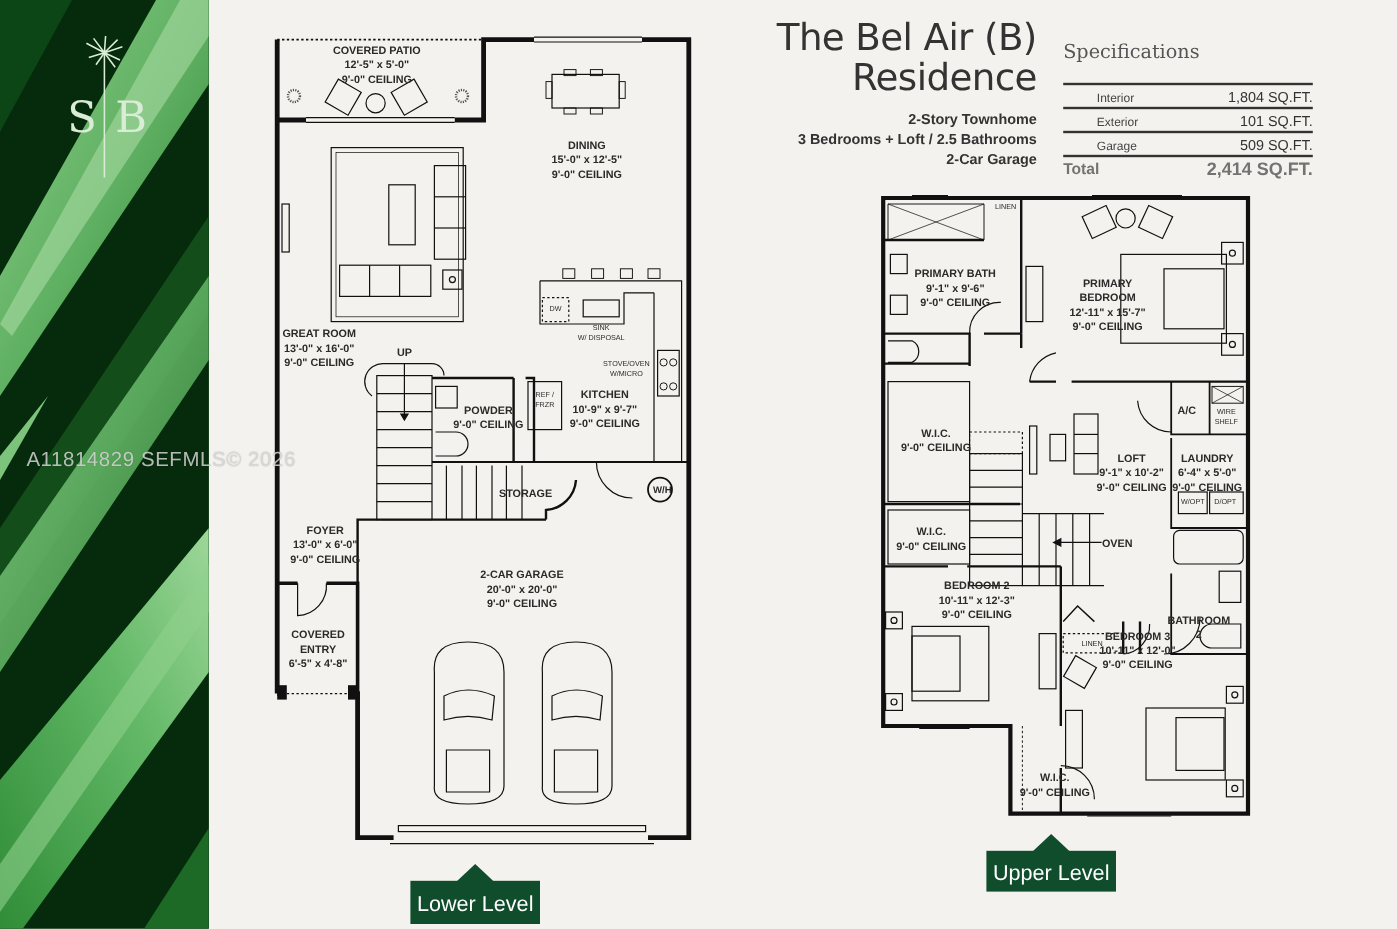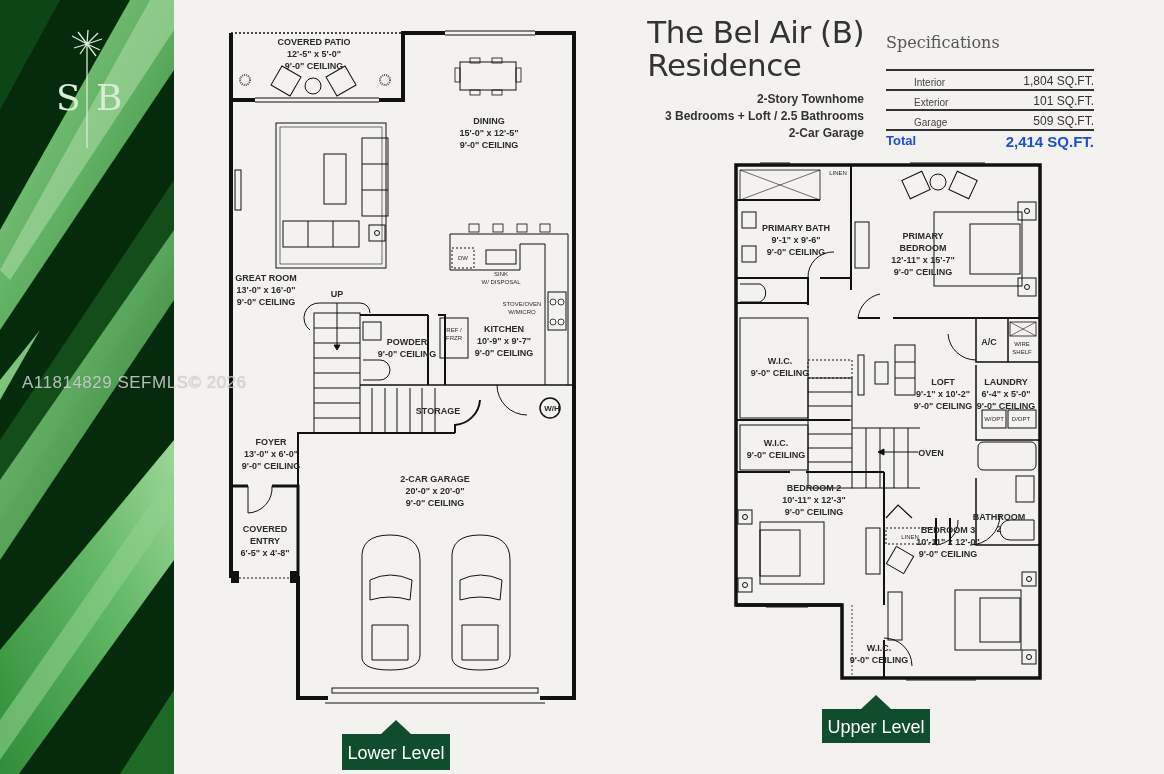--- a/index.html
+++ b/index.html
@@ -9,28 +9,28 @@
   .leaf{left:0;top:0;width:174px;height:774px;overflow:hidden;background:#0b3a12;}
   .leaf svg{display:block;}
   .logo{left:52px;top:28px;width:80px;height:130px;}
   .watermark{left:2px;top:373px;font-size:17px;color:rgba(225,225,225,0.8);letter-spacing:0.5px;white-space:nowrap;z-index:5;text-shadow:0 0 1px rgba(0,0,0,0.3);margin-left:20px;}
   
   .plan{position:absolute;}
   .lbl{position:absolute;text-align:center;font-weight:bold;font-size:9px;line-height:12px;color:#2a2a2a;white-space:nowrap;transform:translateX(-50%);}
   .lbl span{display:block;}
   .sm{font-size:6px;font-weight:normal;line-height:8px;}
   
-  .title{right:300px;top:16px;text-align:left;font-family:"DejaVu Sans",sans-serif;font-weight:200;font-size:31px;line-height:33px;color:#333;letter-spacing:-0.5px;}
+  .title{right:300px;top:16px;text-align:right;font-family:"DejaVu Sans",sans-serif;font-weight:200;font-size:31px;line-height:33px;color:#333;letter-spacing:-0.5px;}
   .title div{font-weight:normal;}
   .subs{right:300px;top:91px;text-align:right;font-size:12px;line-height:17px;font-weight:bold;color:#333;font-family:"Liberation Sans",sans-serif;}
   .spec{left:886px;top:33px;width:208px;font-size:10px;color:#444;}
   .spec .hd{font-family:"DejaVu Serif",serif;font-size:16px;color:#555;border-bottom:2px solid #333;padding-bottom:17px;}
   .spec .row{display:flex;justify-content:space-between;border-bottom:2px solid #333;height:17px;align-items:flex-end;padding-bottom:1px;padding-left:28px;}
   .spec .row .v{font-size:12px;color:#333;margin-top:37px;}
-  .spec .total{display:flex;justify-content:space-between;font-weight:bold;font-size:13px;color:#1d4ed8;margin-top:2px;}
+  .spec .total{display:flex;justify-content:space-between;font-weight:bold;font-size:13px;color:#737373;margin-top:2px;}
   
   .badge{position:absolute;background:#0f4d2c;color:#fff;font-size:18px;font-family:"Liberation Sans",sans-serif;padding:0;text-align:center;}
   .badge:before{content:"";position:absolute;left:50%;top:-14px;margin-left:-16px;border-left:16px solid transparent;border-right:16px solid transparent;border-bottom:15px solid #0f4d2c;}
 </style>
 </head>
 <body>
 
 <div class="abs leaf">
   <svg width="174" height="774" viewBox="0 0 174 774">
     <defs>

